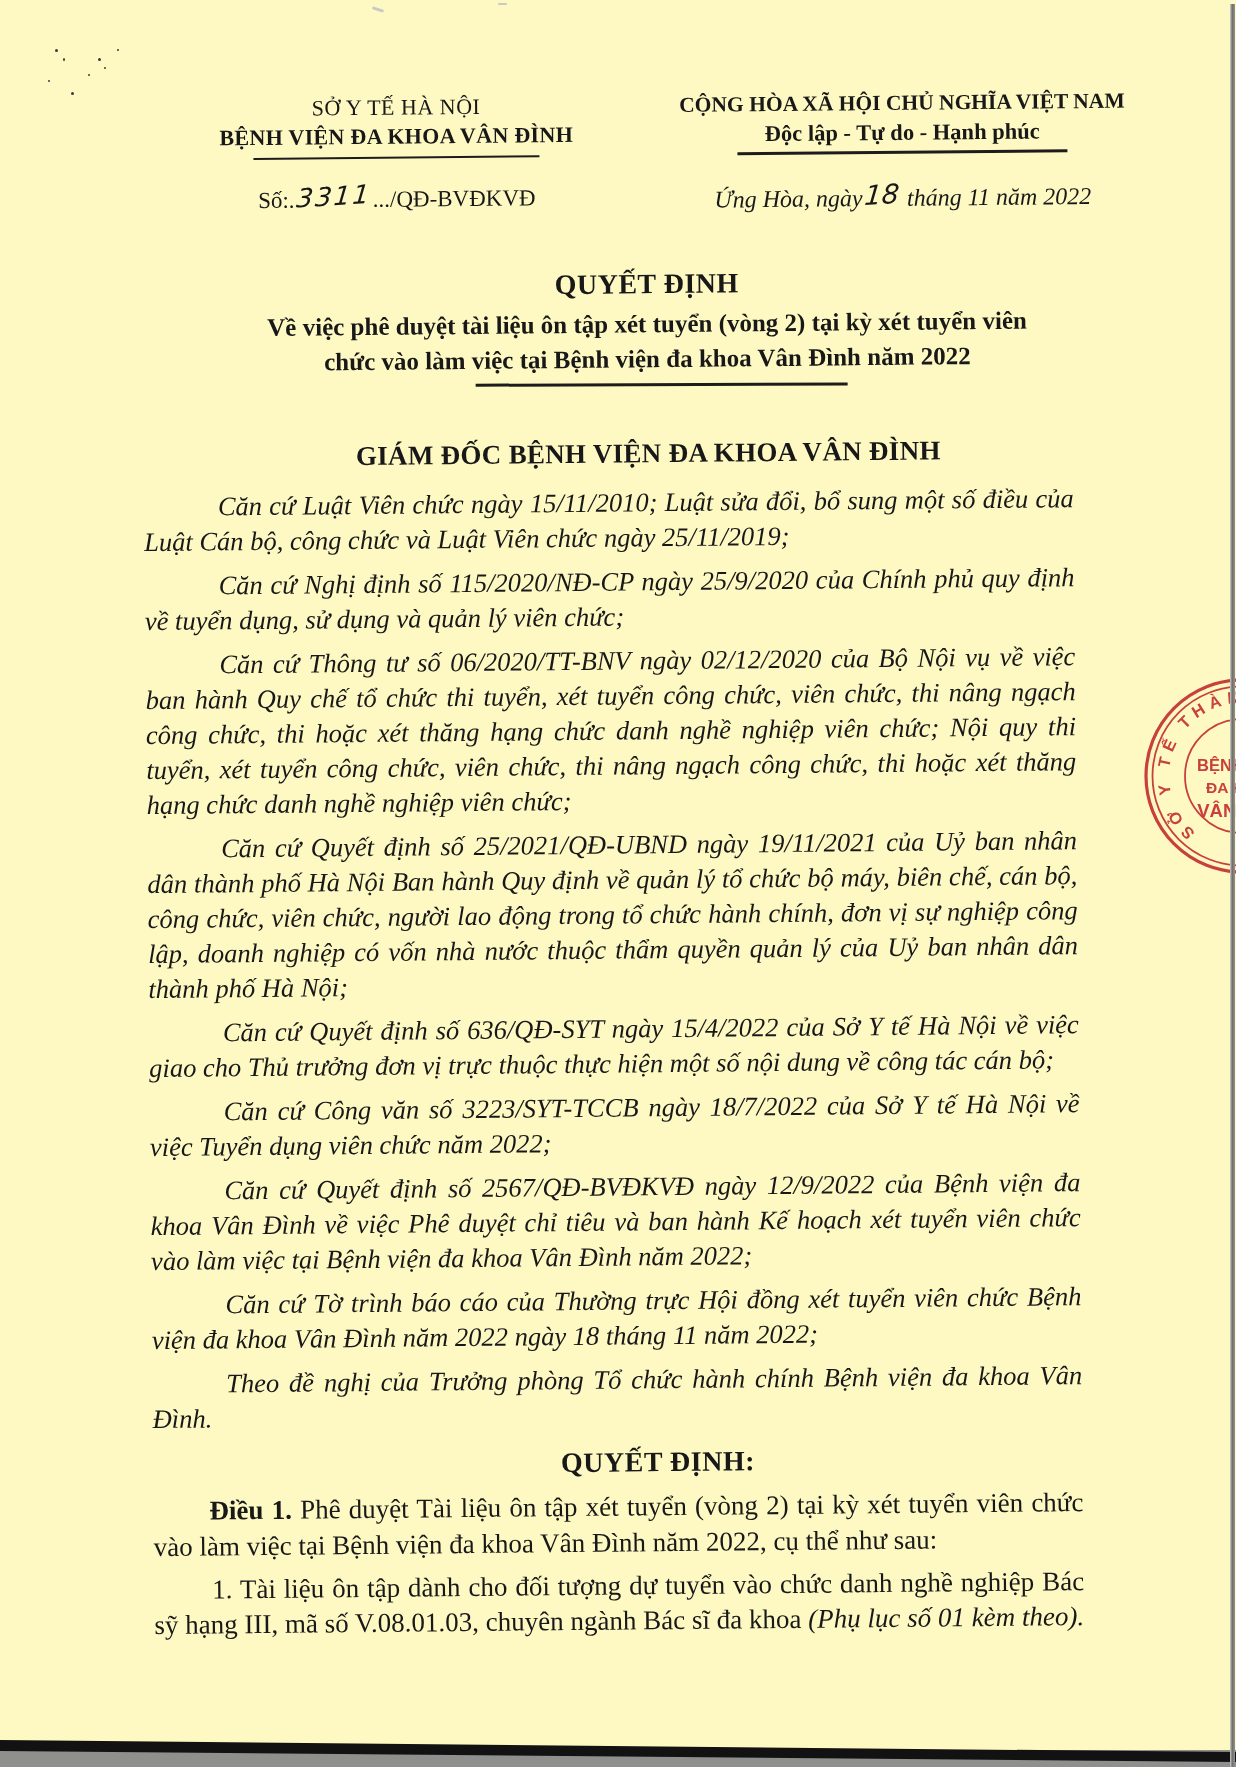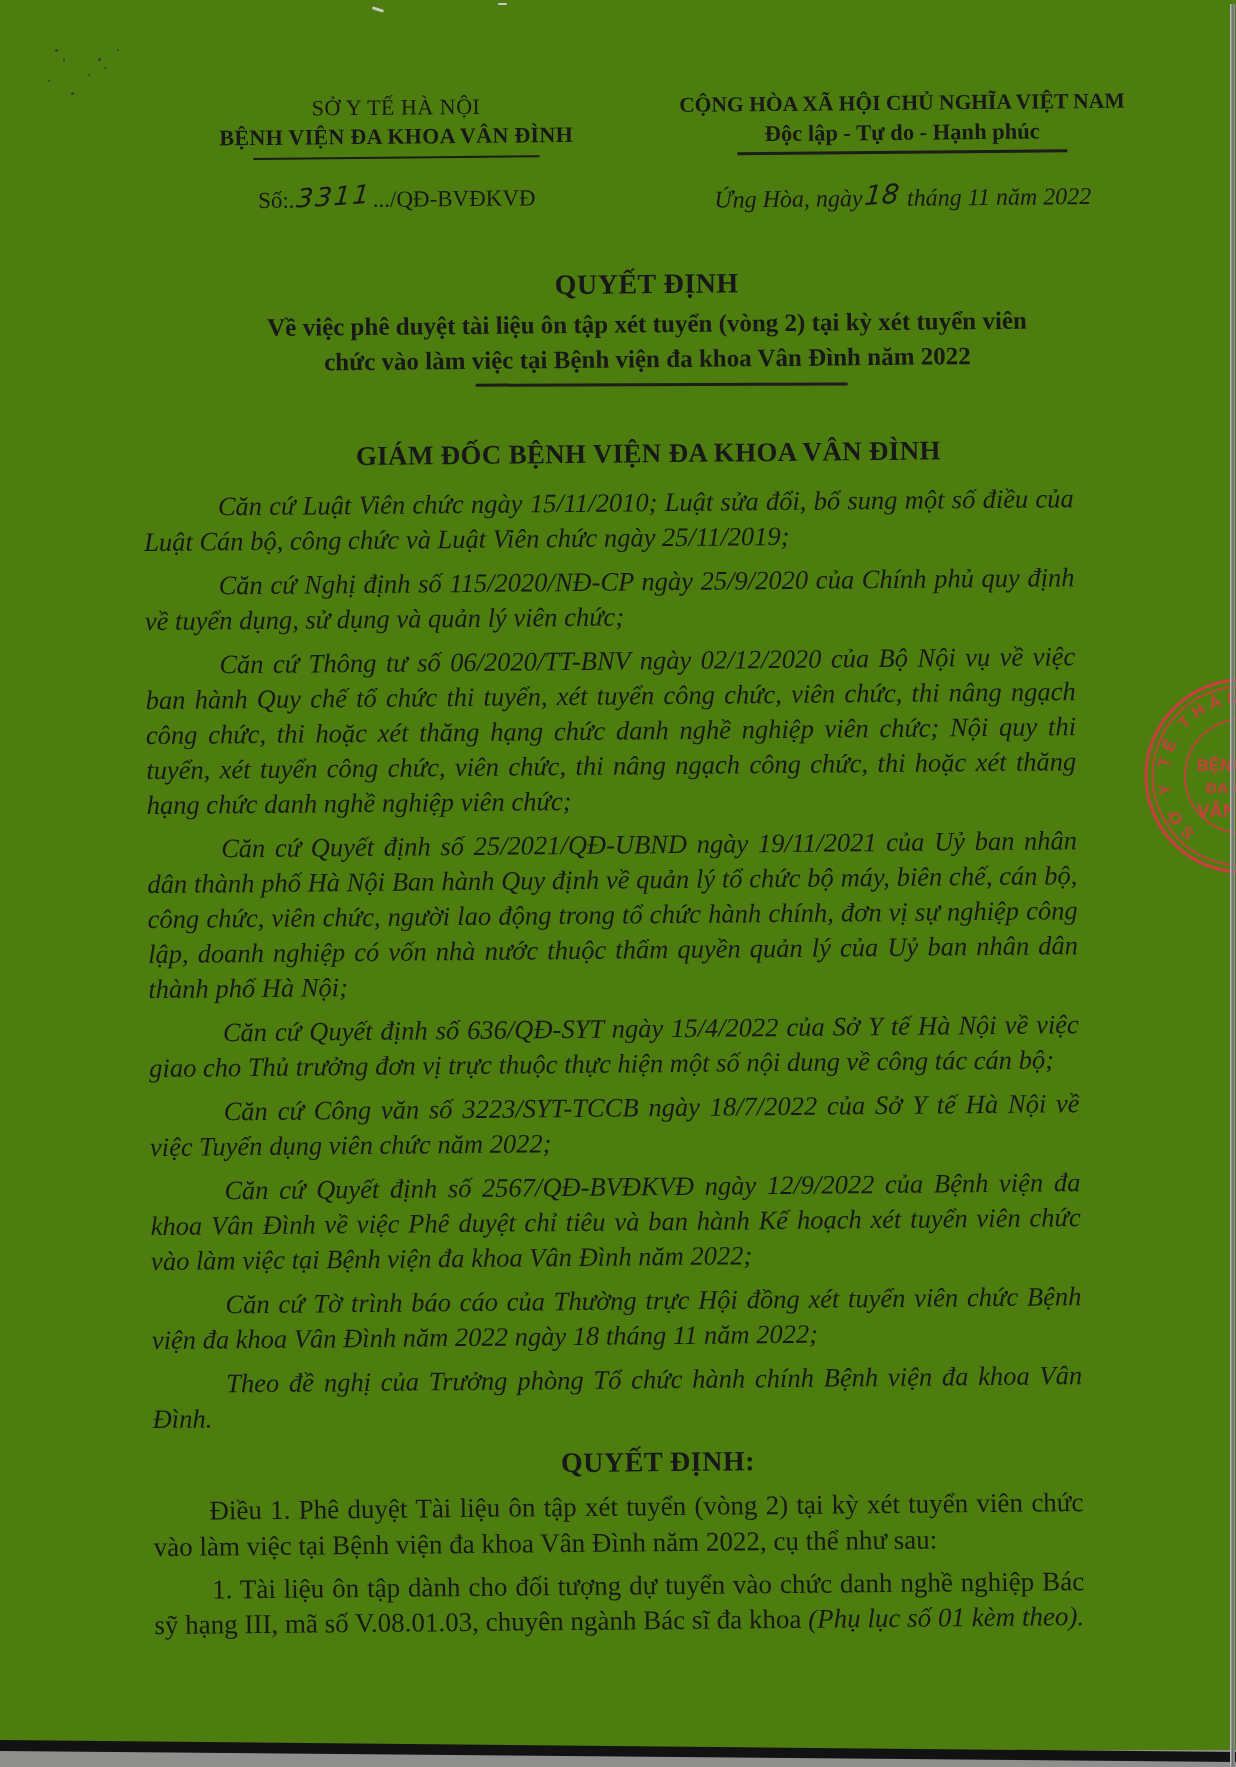--- a/index.html
+++ b/index.html
@@ -1,19 +1,19 @@
 <!DOCTYPE html>
 <html lang="vi"><head>
 <meta charset="utf-8">
 <style>
   html,body{margin:0;padding:0;background:#ffffff;}
   #page{
     position:relative;
     width:1236px;height:1767px;
-    background:#4d7c0f;
+    background:#fef9c3;
     overflow:hidden;
     font-family:"Liberation Serif","DejaVu Serif",serif;
     color:#181818;
   }
   
   #paper{
     position:absolute;left:0;top:0;width:1236px;
     transform:rotate(-0.55deg);
     transform-origin:150px 320px;
     z-index:2;
@@ -48,21 +48,21 @@
   .bodytext{width:930px;margin-left:142px;}
   .recitals{margin-top:16px;}
   .recital{
     font-style:italic;font-size:26.5px;line-height:35px;
     text-align:justify;text-indent:74px;margin:0 0 9px 0;
   }
   .article{
     font-size:27px;line-height:36px;text-align:justify;
     text-indent:56px;margin:10px 0 0 0;
   }
-  .article .art-label{font-weight:normal;}
+  .article .art-label{font-weight:bold;}
   .list-item{
     font-size:27px;line-height:35px;text-align:justify;
     text-indent:58px;margin:8px 0 0 0;
   }
   .list-item .it-italic{font-style:italic;}
   
   #edge-strip{
     position:absolute;top:4px;right:1px;width:5px;height:1763px;
     background:linear-gradient(90deg,#cfcfcd 0%,#6e6e6c 45%,#929290 100%);
     z-index:5;

